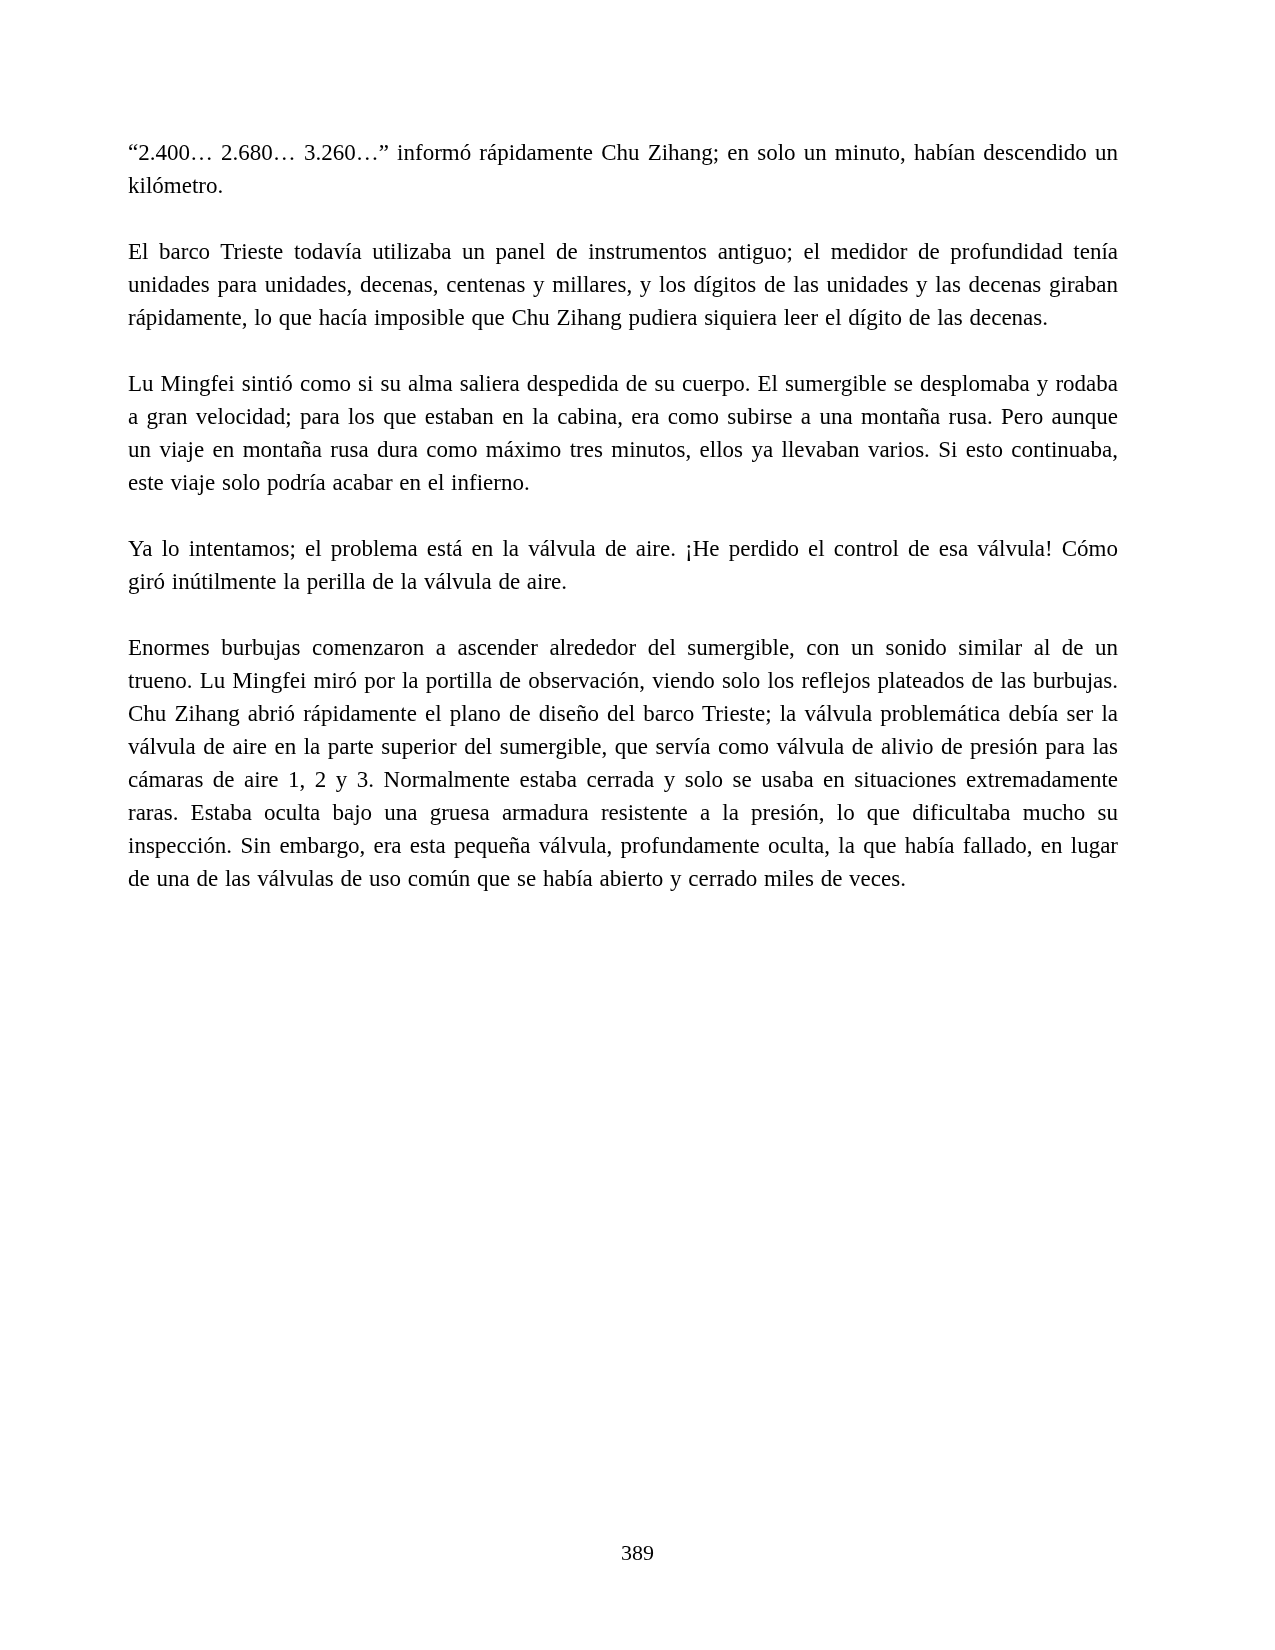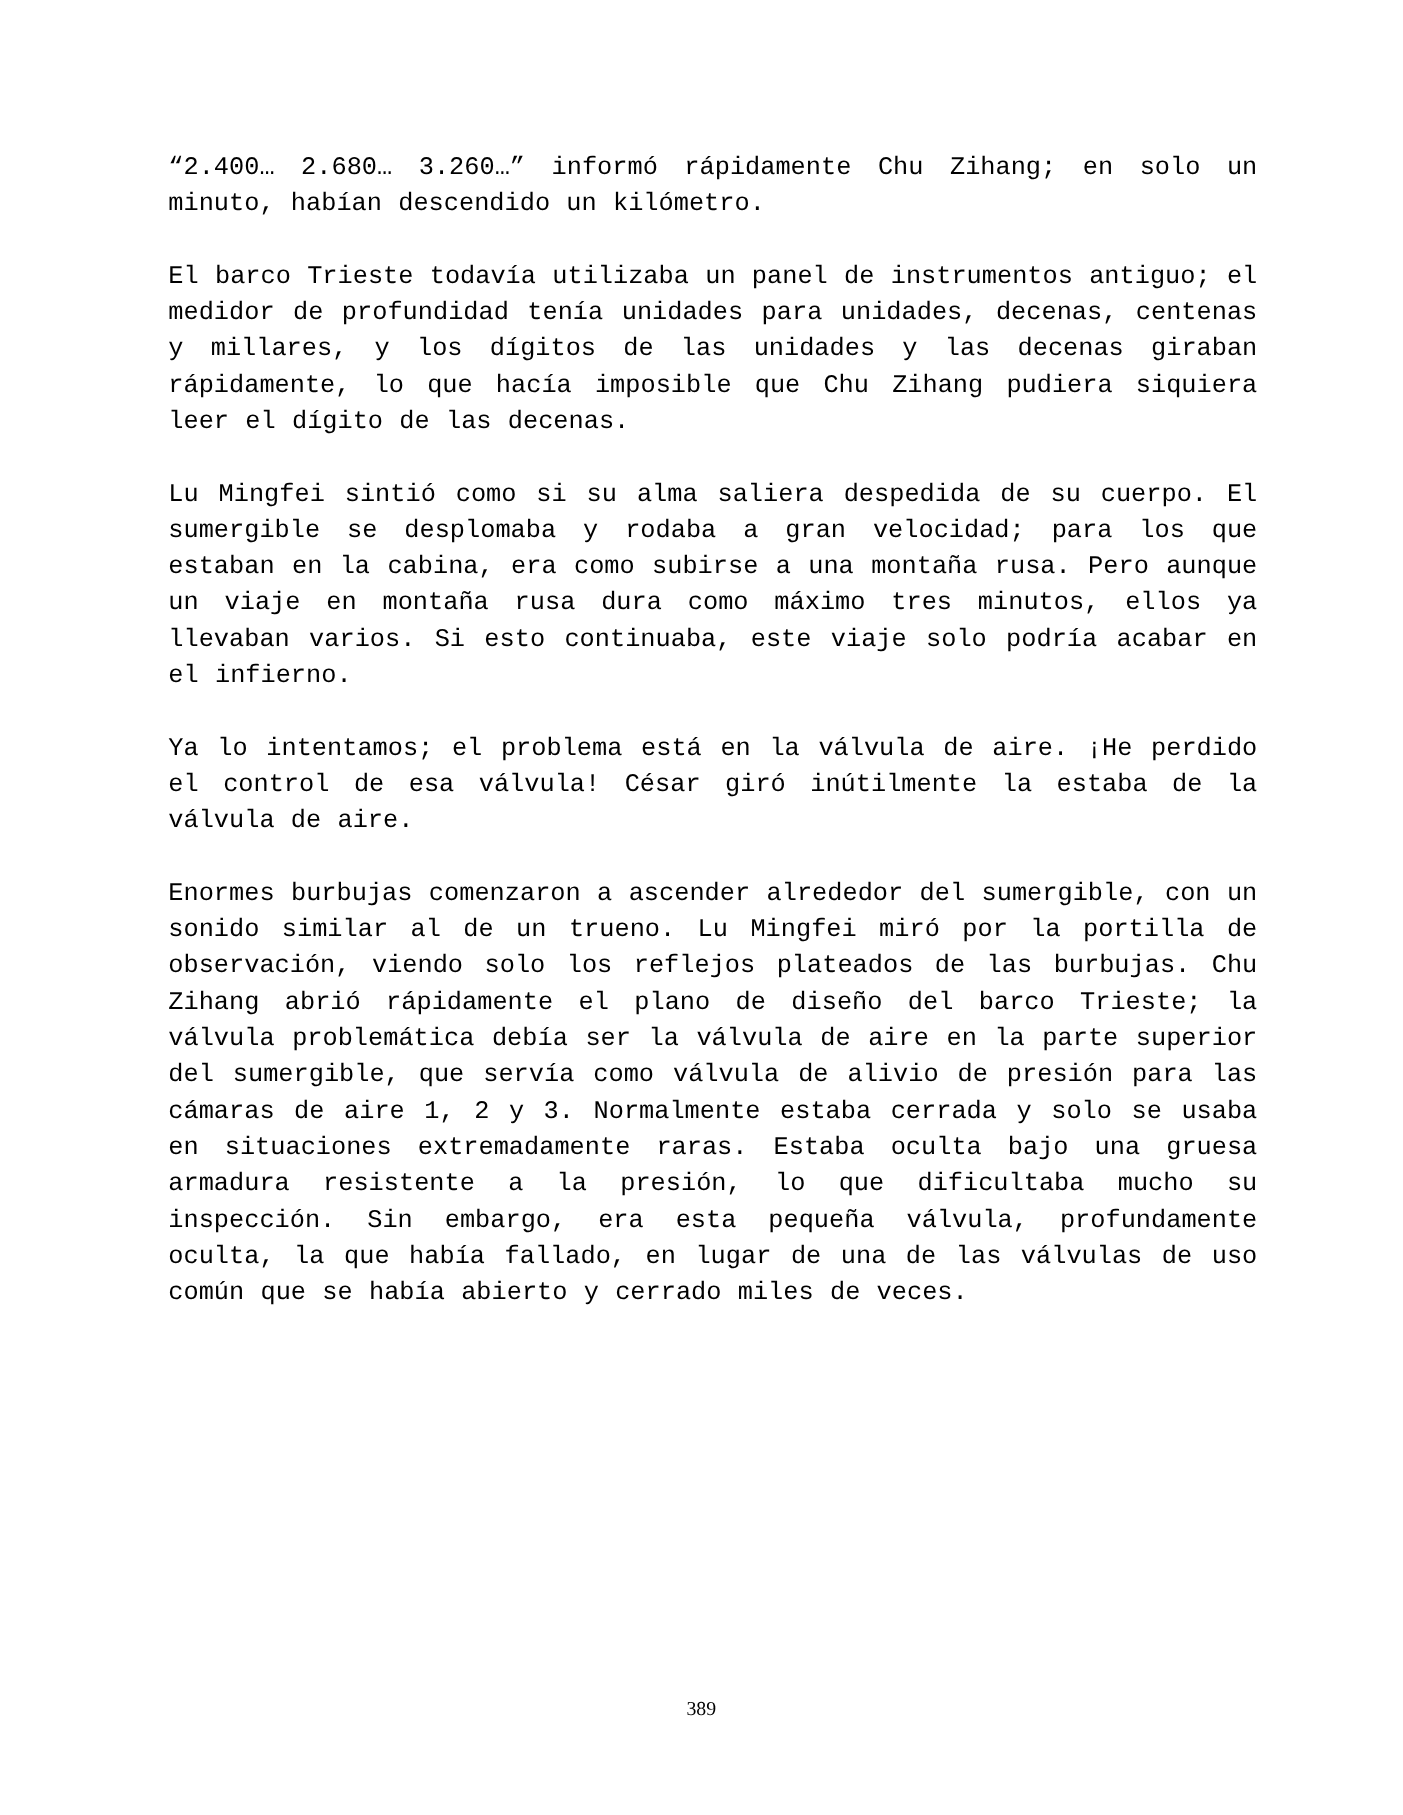--- a/index.html
+++ b/index.html
@@ -11,47 +11,46 @@
     position: relative;
     width: 1275px;
     height: 1650px;
     background: #ffffff;
     overflow: hidden;
     font-family: "Liberation Serif", "DejaVu Serif", serif;
     color: #000000;
   }
   .text-body {
     position: absolute;
-    left: 153px;
+    left: 128px;
     top: 136px;
     width: 990px;
-    font-family: Liberation Mono, monospace;
   }
   .para {
     font-size: 23px;
     line-height: 33px;
     text-align: justify;
     margin: 0 0 33px 0;
     word-spacing: 1px;
   }
   .page-footer {
     position: absolute;
     top: 1538px;
     left: 0;
     width: 1275px;
     text-align: center;
-    font-size: 18px;
+    font-size: 22px;
     line-height: 30px;
   }
 </style>
 </head>
 <body>
 
 <div class="page">
   <div class="text-body">
     <p class="para">“2.400…  2.680…  3.260…” informó rápidamente Chu Zihang; en solo un minuto, habían descendido un kilómetro.</p>
     <p class="para">El barco Trieste todavía utilizaba un panel de instrumentos antiguo; el medidor de profundidad tenía unidades para unidades, decenas, centenas y millares, y los dígitos de las unidades y las decenas giraban rápidamente, lo que hacía imposible que Chu Zihang pudiera siquiera leer el dígito de las decenas.</p>
     <p class="para">Lu Mingfei sintió como si su alma saliera despedida de su cuerpo. El sumergible se desplomaba y rodaba a gran velocidad; para los que estaban en la cabina, era como subirse a una montaña rusa. Pero aunque un viaje en montaña rusa dura como máximo tres minutos, ellos ya llevaban varios. Si esto continuaba, este viaje solo podría acabar en el infierno.</p>
-    <p class="para">Ya lo intentamos; el problema está en la válvula de aire. ¡He perdido el control de esa válvula! César giró inútilmente la estaba de la válvula de aire.</p>
+    <p class="para">Ya lo intentamos; el problema está en la válvula de aire. ¡He perdido el control de esa válvula! Cómo giró inútilmente la perilla de la válvula de aire.</p>
     <p class="para">Enormes burbujas comenzaron a ascender alrededor del sumergible, con un sonido similar al de un trueno. Lu Mingfei miró por la portilla de observación, viendo solo los reflejos plateados de las burbujas. Chu Zihang abrió rápidamente el plano de diseño del barco Trieste; la válvula problemática debía ser la válvula de aire en la parte superior del sumergible, que servía como válvula de alivio de presión para las cámaras de aire 1, 2 y 3. Normalmente estaba cerrada y solo se usaba en situaciones extremadamente raras. Estaba oculta bajo una gruesa armadura resistente a la presión, lo que dificultaba mucho su inspección. Sin embargo, era esta pequeña válvula, profundamente oculta, la que había fallado, en lugar de una de las válvulas de uso común que se había abierto y cerrado miles de veces.</p>
   </div>
   <div class="page-footer">389</div>
 </div>
 
 </body></html>

